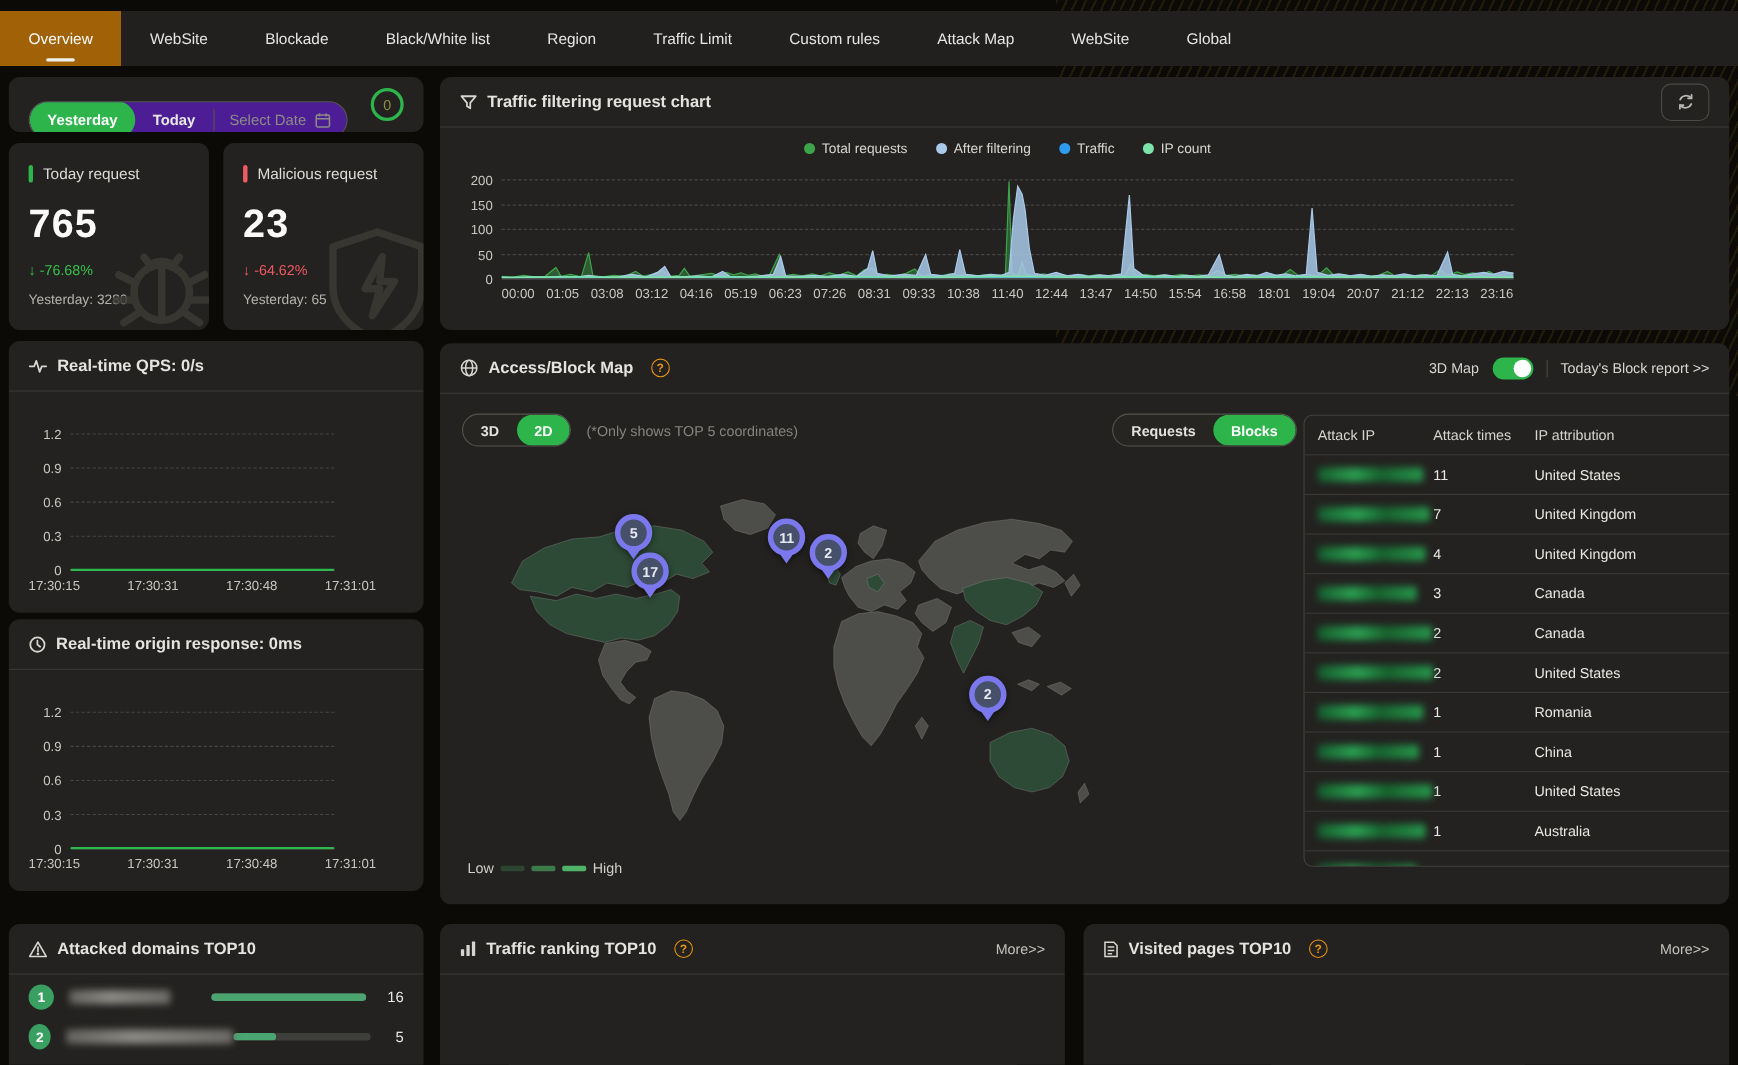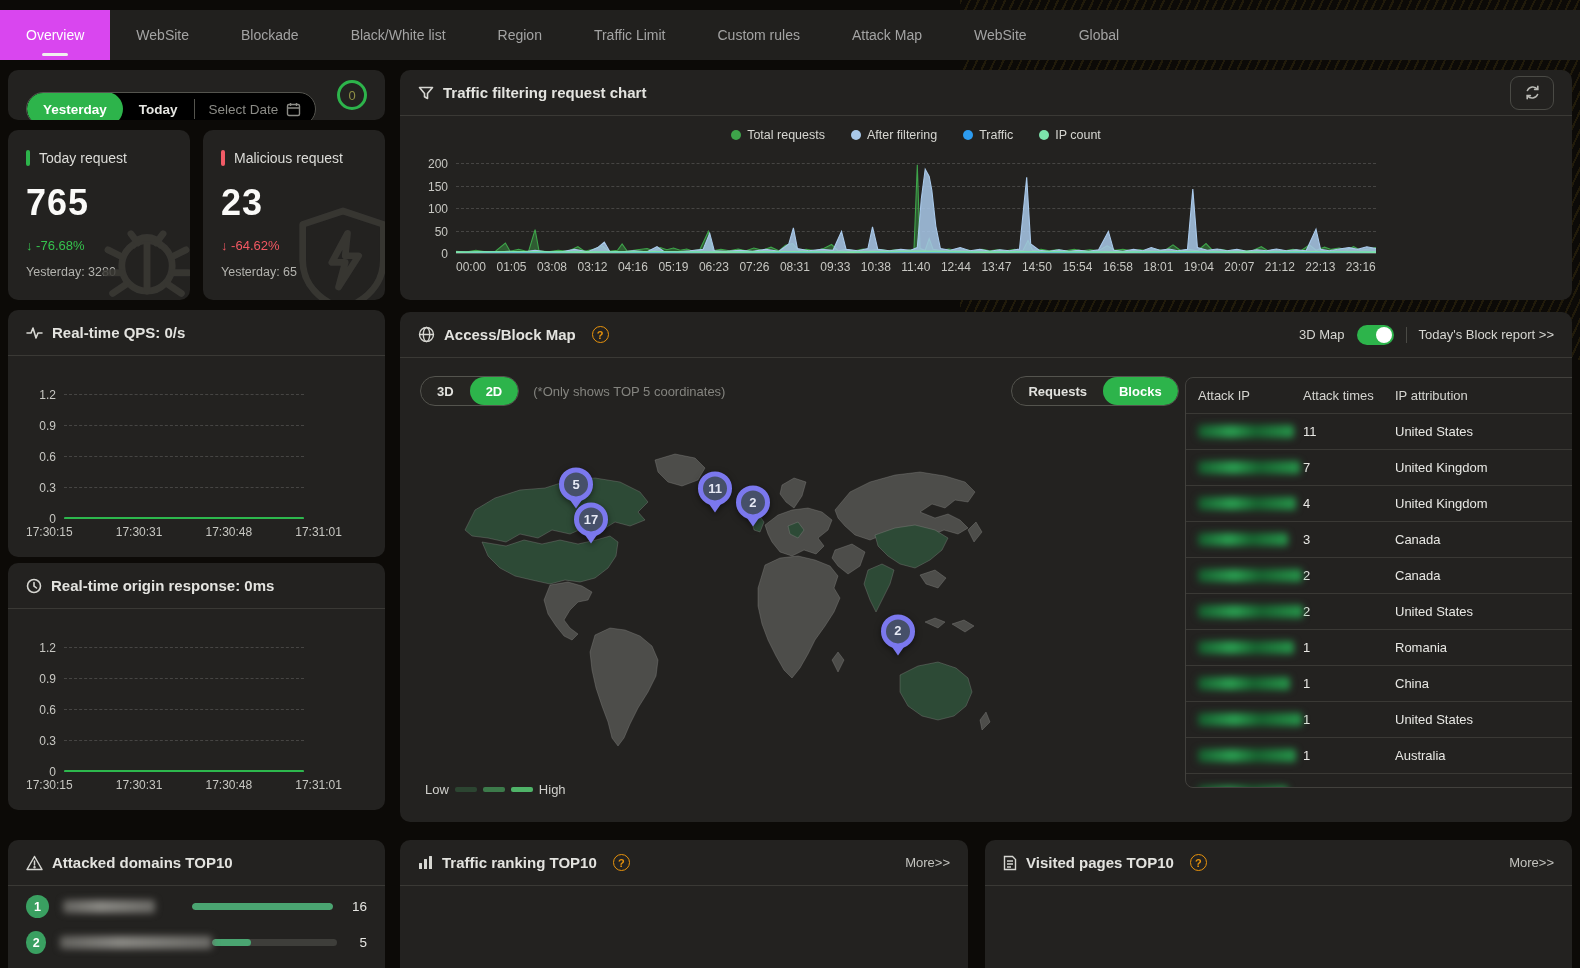--- a/index.html
+++ b/index.html
@@ -17,27 +17,27 @@
     opacity:.55; pointer-events:none; z-index:0;
   }
   .card { position:absolute; background:#232220; border-radius:10px; z-index:1; overflow:hidden; }
   .card-head { display:flex; align-items:center; height:46px; padding:0 18px; border-bottom:1px solid #3a3935; }
   .card-title { font-size:15px; font-weight:bold; color:#e3e3df; display:flex; align-items:center; gap:9px; }
   .icon { display:inline-flex; align-items:center; justify-content:center; }
   .qmark { width:17px; height:17px; border:1.5px solid #e8930c; color:#e8930c; border-radius:50%;
            font-size:11px; font-weight:bold; display:inline-flex; align-items:center; justify-content:center; margin-left:7px;}
   
   .nav { position:absolute; left:0; top:10px; width:1580px; height:50px; background:#21201e; display:flex; z-index:1;}
-  .tab { padding:0 26px; display:flex; align-items:center; font-size:14px; color:#a3a3a3; cursor:pointer; position:relative; }
-  .tab.active { background:#d946ef; color:#fff; }
+  .tab { padding:0 26px; display:flex; align-items:center; font-size:14px; color:#e5e5e5; cursor:pointer; position:relative; }
+  .tab.active { background:#a16207; color:#fff; }
   .tab.active::after { content:""; position:absolute; bottom:4px; left:50%; transform:translateX(-50%);
                        width:26px; height:3px; background:#f0f0ee; border-radius:2px; }
   
   #dateCard { left:8px; top:70px; width:377px; height:50px; display:flex; align-items:center; padding:0 18px; justify-content:space-between;}
-  .date-group { display:flex; align-items:center; border:1px solid #54544e; border-radius:17px; height:34px; overflow:hidden; background:#000000;margin-top:28px;}
+  .date-group { display:flex; align-items:center; border:1px solid #54544e; border-radius:17px; height:34px; overflow:hidden; background:#4c1d95;margin-top:28px;}
   .date-btn { padding:0 16px; height:34px; display:flex; align-items:center; font-size:13.5px; font-weight:bold; color:#e6e6e2; cursor:pointer;}
   .date-btn.active { background:#2db44b; color:#fff; border-radius:17px; }
   .date-sep { width:1px; height:20px; background:#54544e; }
   .date-select { display:flex; align-items:center; gap:8px; padding:0 14px; color:#8b8b86; font-size:13.5px; cursor:pointer;}
   .countdown { width:30px; height:30px; border:3px solid #2db44b; border-radius:50%; display:flex; align-items:center;
                justify-content:center; font-size:13px; color:#8f8f45; }
   
   .stat-card { width:182px; height:170px; top:130px; padding:20px 18px; }
   .stat-title { display:flex; align-items:center; gap:9px; font-size:14px; color:#dcdcd8; }
   .stat-mark { width:4px; height:16px; border-radius:2px; }

